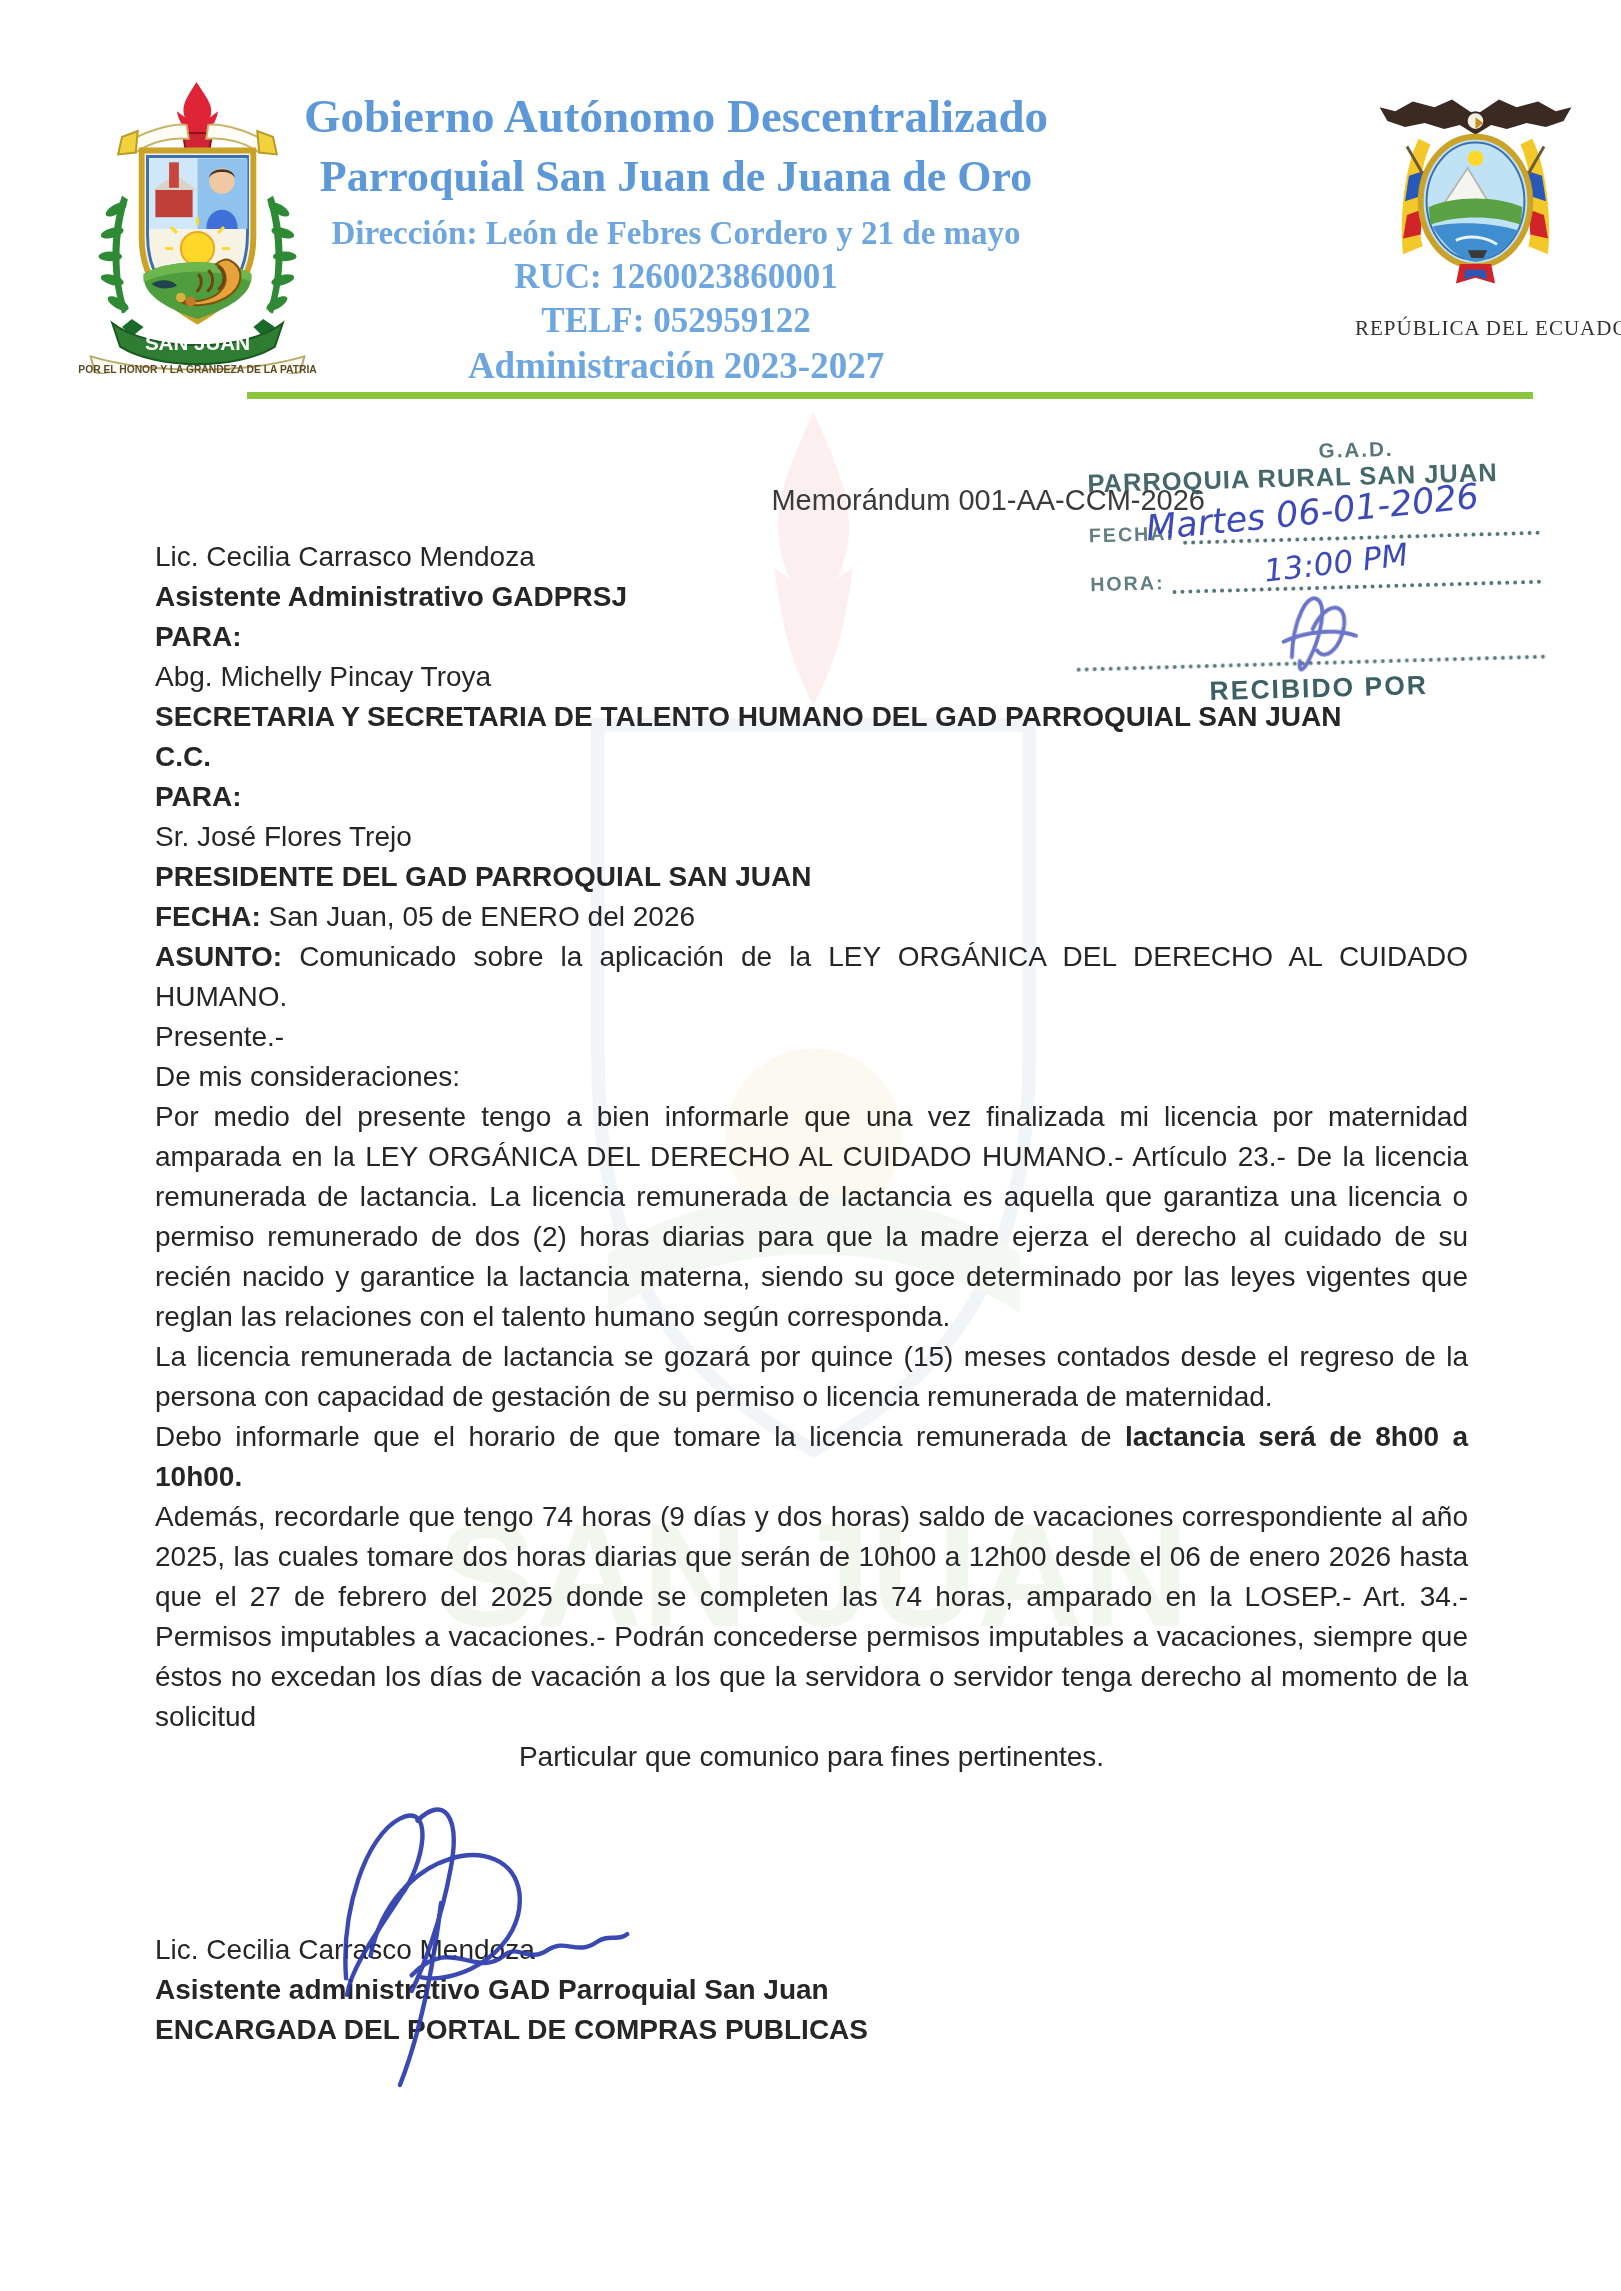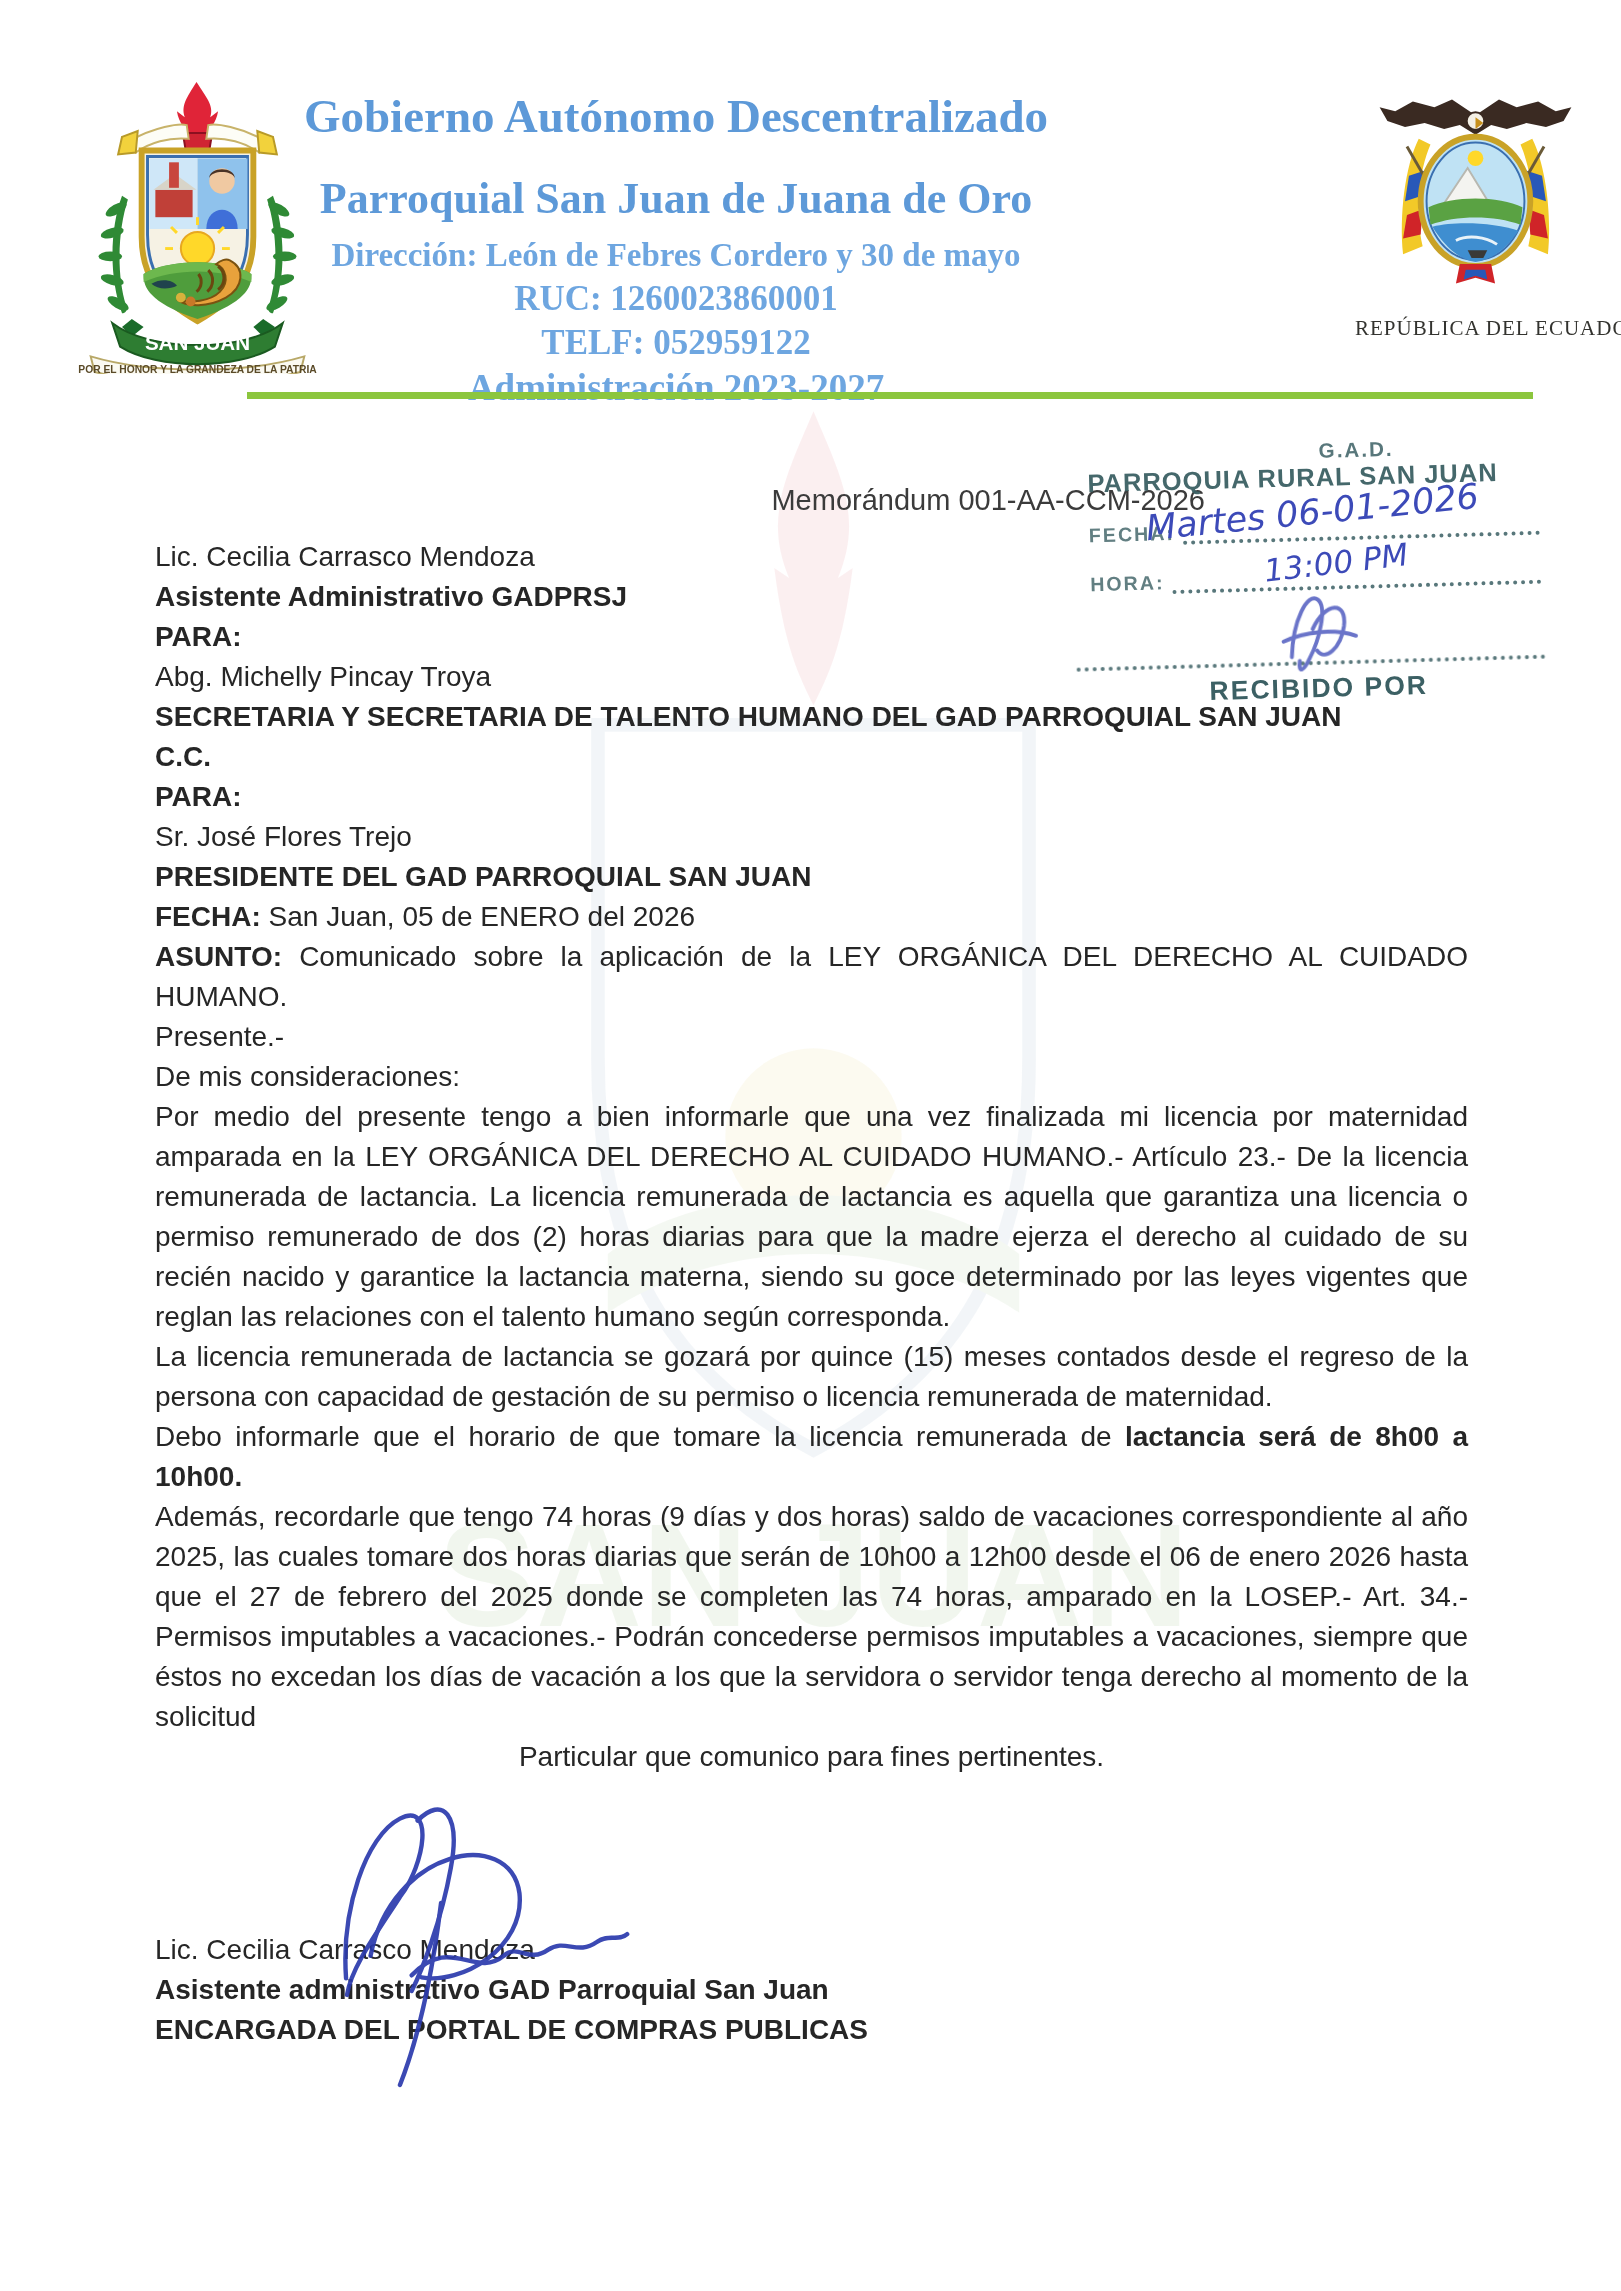--- a/index.html
+++ b/index.html
@@ -11,21 +11,21 @@
   
   .crest-left{position:absolute;left:71px;top:80px;width:253px;height:294px;}
   .crest-right{position:absolute;left:1355px;top:78px;width:241px;height:294px;text-align:center;}
   .crest-right .caption{
     margin-top:3.9px;font-family:"Liberation Serif", serif;font-size:21px;
     letter-spacing:1px;color:#33332f;white-space:nowrap;
   }
   .header-text{position:absolute;left:235px;top:86px;width:882px;text-align:center;
     font-family:"Liberation Serif", serif;font-weight:bold;}
   .ht1{font-size:47px;color:#5d99d8;line-height:61px;}
-  .ht2{font-size:44px;color:#5d99d8;line-height:59px;margin-top:22px;}
+  .ht2{font-size:44px;color:#5d99d8;line-height:59px;}
   .ht3{font-size:33px;color:#6ea6e0;line-height:44px;margin-top:4.9px;}
   .ht4{font-size:35px;color:#6ea6e0;line-height:44px;}
   .ht5{font-size:35px;color:#6ea6e0;line-height:44px;}
   .ht6{font-size:37px;color:#6ea6e0;line-height:45px;}
   .green-rule{position:absolute;left:247px;top:392px;width:1286px;height:6.9px;background:#8cc63e;}
   
   .watermark{position:absolute;left:353px;top:372px;width:921px;height:1372px;opacity:0.10;pointer-events:none;}
   
   .memo-ref{position:absolute;left:421px;top:475px;width:784px;text-align:right;
     font-size:29px;color:#3b3b3b;margin-top:9px;}
@@ -138,21 +138,21 @@
       <text x="129" y="276" text-anchor="middle" font-family="Liberation Sans, sans-serif" font-weight="bold" font-size="21" fill="#ffffff">SAN JUAN</text>
 
       <path d="M20,282 C80,300 178,300 238,282 L234,298 C175,312 83,312 24,298 Z" fill="#fbfaf2" stroke="#b8a868" stroke-width="2"></path>
       <text x="129" y="299" text-anchor="middle" font-family="Liberation Sans, sans-serif" font-weight="bold" font-size="10.5" fill="#5a4a28">POR EL HONOR Y LA GRANDEZA DE LA PATRIA</text>
     </svg>
   </div>
 
   <div class="header-text">
     <div class="ht1">Gobierno Autónomo Descentralizado</div>
     <div class="ht2">Parroquial San Juan de Juana de Oro</div>
-    <div class="ht3">Dirección: León de Febres Cordero y 30 de mayo</div>
+    <div class="ht3">Dirección: León de Febres Cordero y 21 de mayo</div>
     <div class="ht4">RUC: 1260023860001</div>
     <div class="ht5">TELF: 052959122</div>
     <div class="ht6">Administración 2023-2027</div>
   </div>
 
   <div class="crest-right">
     <svg width="235" height="230" viewBox="0 0 240 235" xmlns="http://www.w3.org/2000/svg">
 
       <path d="M120,38 L96,22 L78,30 L56,24 L38,34 L22,30 L30,44 L48,50 L68,46 L88,52 L104,48 L120,58 L136,48 L152,52 L172,46 L192,50 L210,44 L218,30 L202,34 L184,24 L162,30 L144,22 Z" fill="#3a2a22"></path>
       <circle cx="120" cy="44" r="9" fill="#f4f0e6" stroke="#3a2a22" stroke-width="2"></circle>

